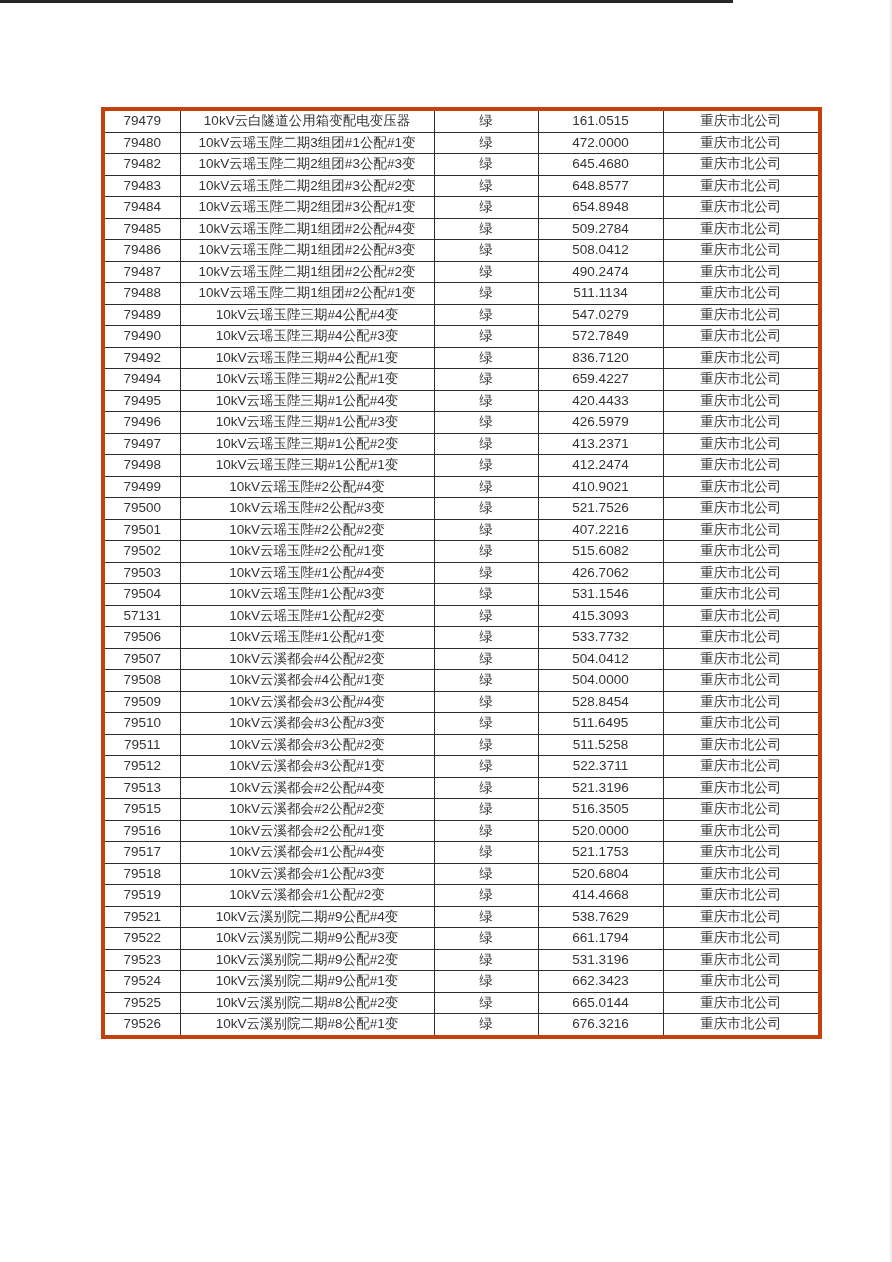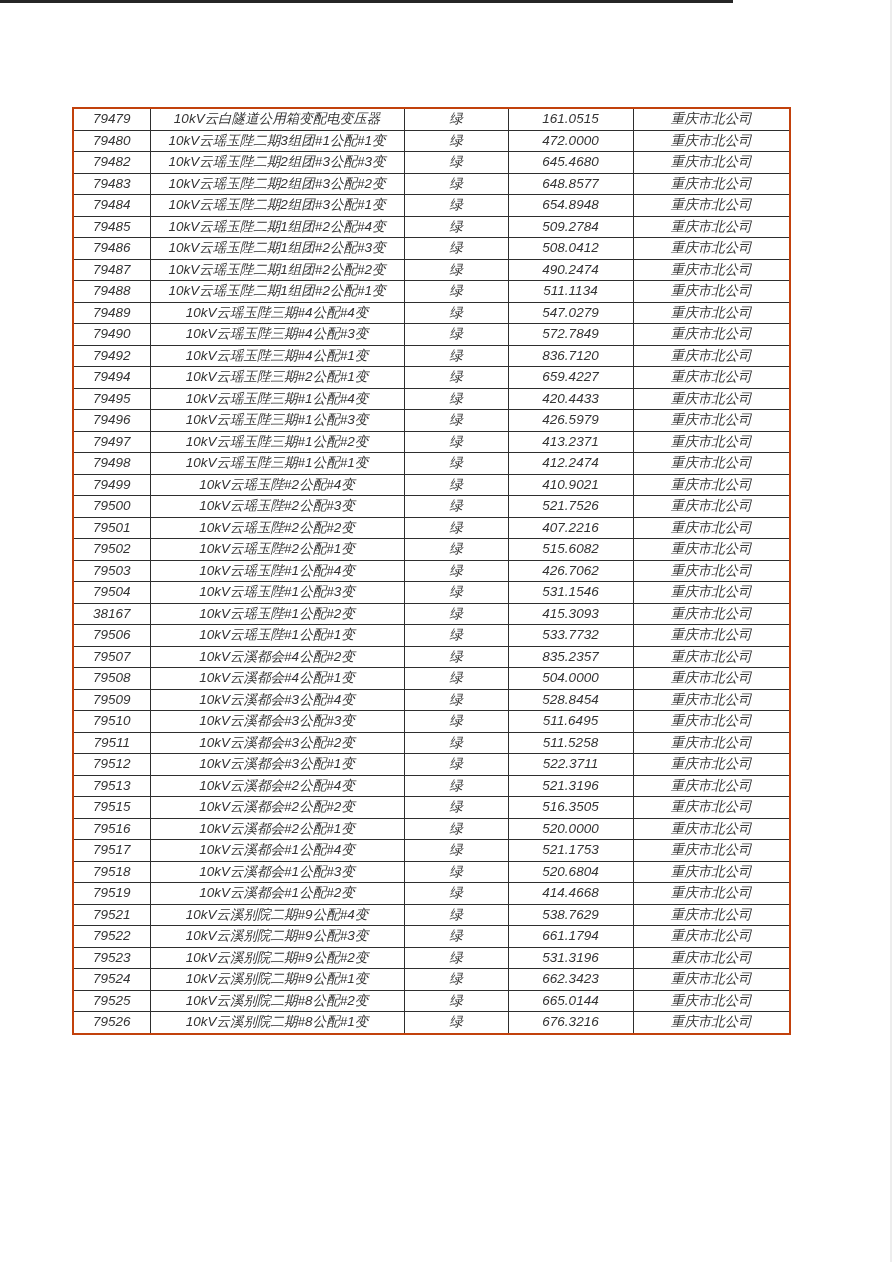--- a/index.html
+++ b/index.html
@@ -25,27 +25,26 @@
   .right-edge-shade {
     position: absolute;
     right: 0;
     top: 0;
     bottom: 0;
     width: 2px;
     background: #ededed;
   }
   table.device-table {
     position: absolute;
-    left: 72px;
+    left: 101px;
     top: 107px;
     width: 717px;
     border-collapse: collapse;
     table-layout: fixed;
-    border: 2px solid #c2410c;
-    font-style: italic;
+    border: 4px solid #c2410c;
   }
   table.device-table td {
     border: 1px solid #2e2e2e;
     height: 20.5px;
     padding: 0 2px;
     text-align: center;
     vertical-align: middle;
     font-size: 13.5px;
     line-height: 20.5px;
     color: #333333;
@@ -228,38 +227,38 @@
         <td>重庆市北公司</td>
       </tr>
       <tr>
         <td>79504</td>
         <td>10kV云瑶玉陛#1公配#3变</td>
         <td>绿</td>
         <td>531.1546</td>
         <td>重庆市北公司</td>
       </tr>
       <tr>
-        <td>38167</td>
+        <td>57131</td>
         <td>10kV云瑶玉陛#1公配#2变</td>
         <td>绿</td>
         <td>415.3093</td>
         <td>重庆市北公司</td>
       </tr>
       <tr>
         <td>79506</td>
         <td>10kV云瑶玉陛#1公配#1变</td>
         <td>绿</td>
         <td>533.7732</td>
         <td>重庆市北公司</td>
       </tr>
       <tr>
         <td>79507</td>
         <td>10kV云溪都会#4公配#2变</td>
         <td>绿</td>
-        <td>835.2357</td>
+        <td>504.0412</td>
         <td>重庆市北公司</td>
       </tr>
       <tr>
         <td>79508</td>
         <td>10kV云溪都会#4公配#1变</td>
         <td>绿</td>
         <td>504.0000</td>
         <td>重庆市北公司</td>
       </tr>
       <tr>

